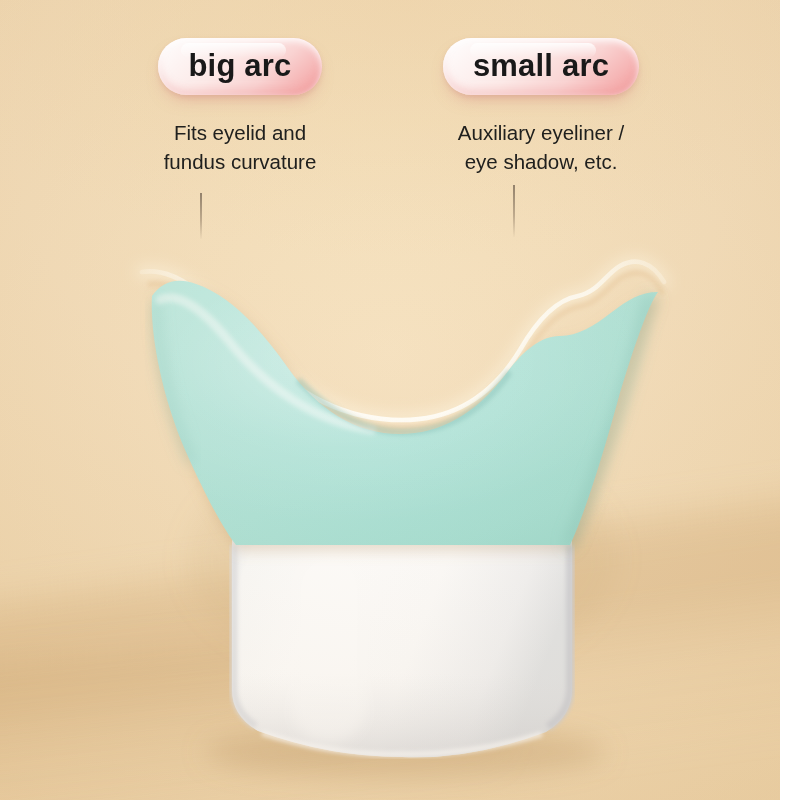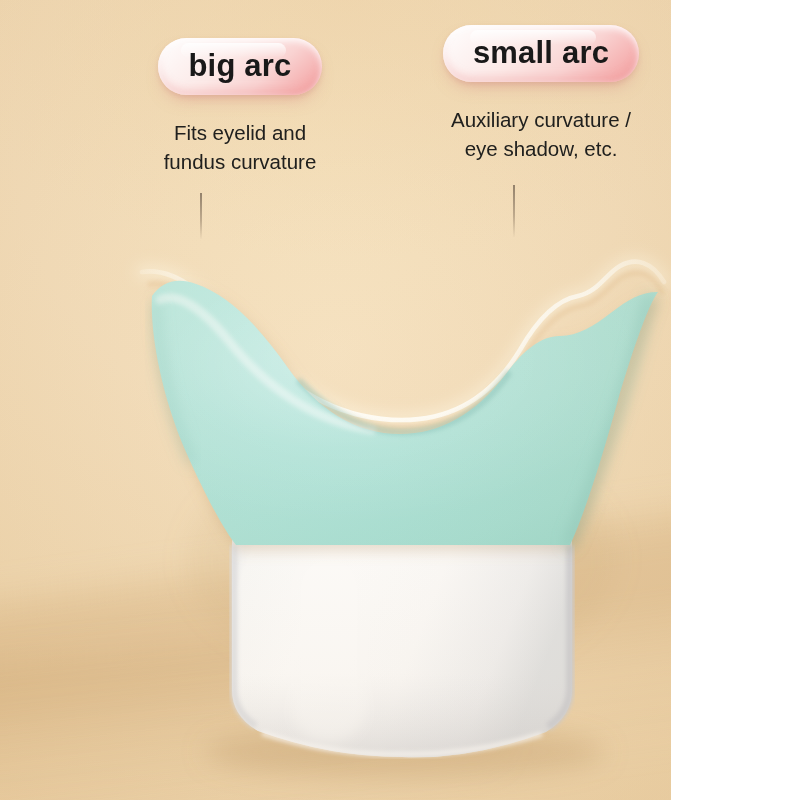--- a/index.html
+++ b/index.html
@@ -7,21 +7,21 @@
     margin: 0;
     padding: 0;
     background: #ffffff;
   }
   body {
     font-family: "Liberation Sans", "DejaVu Sans", sans-serif;
   }
 
   #stage {
     position: relative;
-    width: 671px;
+    width: 780px;
     height: 800px;
     overflow: hidden;
     background: #f3dcb4;
   }
 
   
   .bg-base {
     position: absolute;
     inset: 0;
     background:
@@ -120,21 +120,21 @@
     white-space: pre-line;
     font-weight: 400;
   }
   .leader {
     position: absolute;
     width: 2px;
     background: linear-gradient(180deg, rgba(120,104,86,0.78) 0%, rgba(150,130,106,0.55) 60%, rgba(190,168,136,0.05) 100%);
   }
 
   #callout-big   { left: 110px;  top: 38px;  width: 260px; }
-  #callout-small { left: 430px;  top: 25px;  width: 222px; text-align: center; }
+  #callout-small { left: 430px;  top: 38px;  width: 222px; text-align: center; }
   #leader-big    { left: 200px;  top: 193px; height: 46px; }
   #leader-small  { left: 513px;  top: 185px; height: 52px; }
 
   
   #product {
     position: absolute;
     left: 0; top: 0;
     width: 800px; height: 800px;
     pointer-events: none;
   }
@@ -334,18 +334,18 @@
     </div>
     <div class="caption">Fits eyelid and
 fundus curvature</div>
   </div>
   <div class="leader" id="leader-big"></div>
 
   <div class="callout" id="callout-small">
     <div class="pill">
       <span class="pill-label">small arc</span>
     </div>
-    <div class="caption">Auxiliary curvature /
+    <div class="caption">Auxiliary eyeliner /
 eye shadow, etc.</div>
   </div>
   <div class="leader" id="leader-small"></div>
 
 </div>
 
 </body></html>

